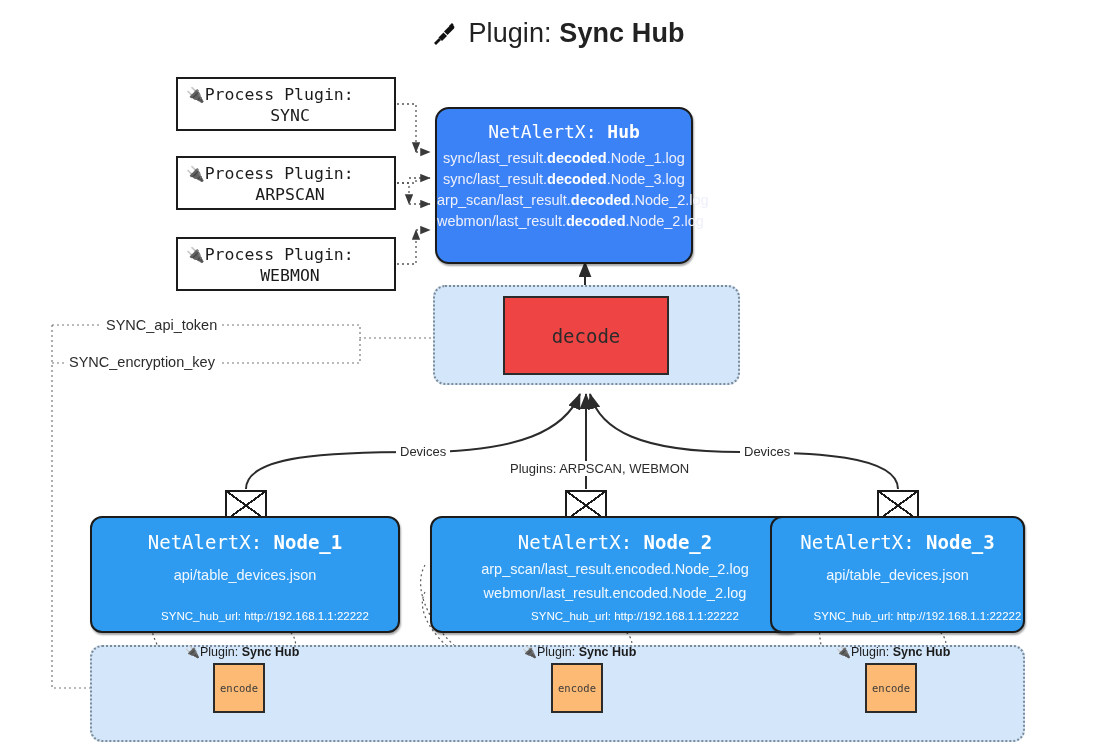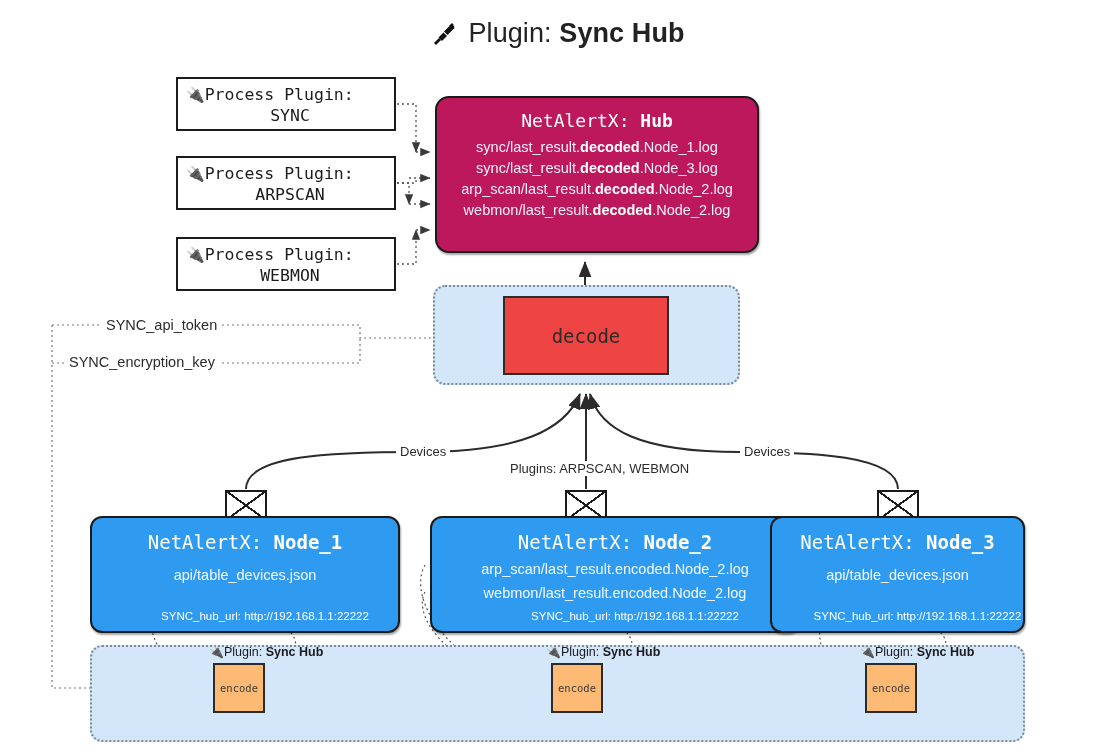--- a/index.html
+++ b/index.html
@@ -66,23 +66,23 @@
   .proc-box .l1 { display:block; text-align:left; padding-left:8px; }
   .proc-box .l2 { display:block; text-align:center; padding-left: 8px;}
   .proc-box .plug { font-family:"DejaVu Sans", sans-serif; font-size:15px; }
   #proc-sync    { left: 176px; top: 77px; }
   #proc-arpscan { left: 176px; top: 156px; }
   #proc-webmon  { left: 176px; top: 237px; }
 
   
   .hub-box {
     position: absolute;
-    left: 435px; top: 96px;
-    width: 324px; height: 157px;
-    background: #be185d;
+    left: 435px; top: 107px;
+    width: 258px; height: 157px;
+    background: #3b82f6;
     border: 2px solid #1b1b1b;
     border-radius: 14px;
     box-sizing: border-box;
     box-shadow: 1px 2px 2px rgba(0,0,0,.35);
   }
   .hub-title {
     font-family: "DejaVu Sans Mono", "Liberation Mono", monospace;
     font-size: 18px;
     color: #ffffff;
     text-align: center;
@@ -207,21 +207,20 @@
     background: #d4e6f9;
     border: 2px dotted #7b8b99;
     border-radius: 12px;
     box-sizing: border-box;
   }
   .sync-hub-label {
     position: absolute;
     font-size: 12.5px;
     color: #1b1b1b;
     white-space: nowrap;
-    margin-left: 24px;
   }
   .sync-hub-label .bold { font-weight: bold; }
   .sync-hub-label .plug { font-size: 12px; }
   #shl1 { left: 185px; top: 645px; }
   #shl2 { left: 522px; top: 645px; }
   #shl3 { left: 836px; top: 645px; }
 
   .encode-box {
     position: absolute;
     width: 52px; height: 50px;

